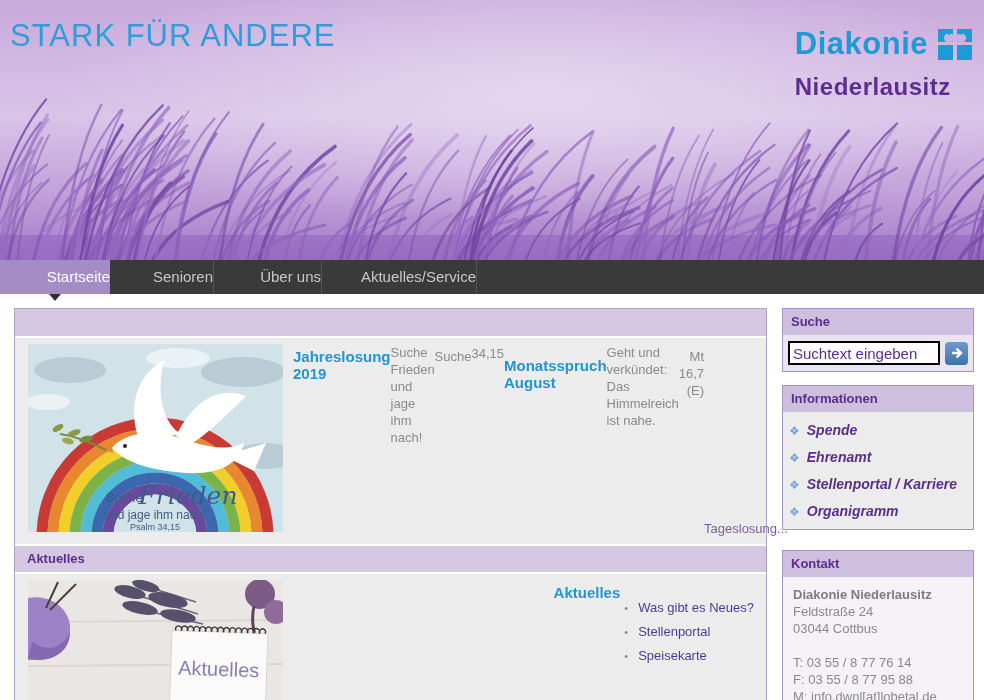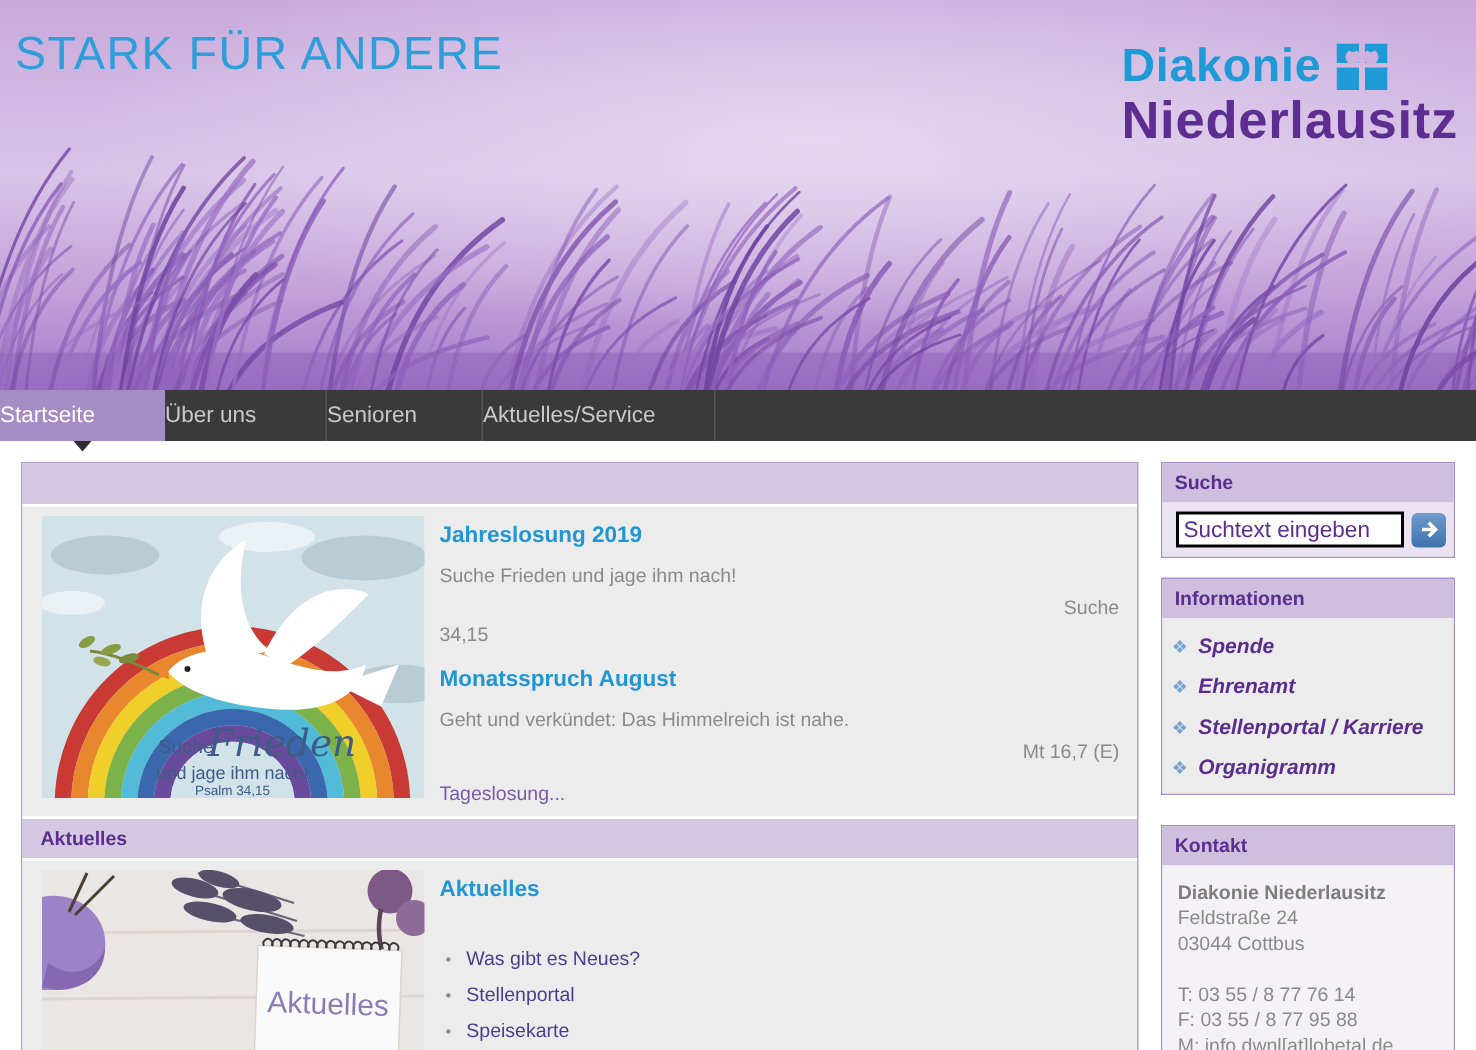--- a/index.html
+++ b/index.html
@@ -8,43 +8,43 @@
   .page { position:relative; width:984px; height:700px; overflow:hidden; background:#ffffff; }
 
   
   .hero { position:relative; width:984px; height:260px; overflow:hidden; }
   .hero svg.grass { position:absolute; inset:0; display:block; }
   .tagline { position:absolute; left:10px; top:18px; font-size:31px; letter-spacing:1px;
              color:#2e9ed9; font-weight:400; }
   .logo { position:absolute; right:12px; top:28px; line-height:1.05; }
   .logo-row1 { display:flex; align-items:center; gap:10px; }
   .logo-diakonie { color:#1e9ad6; font-size:31px; font-weight:bold; letter-spacing:0.5px; }
-  .logo-nl { color:#5d2d91; font-size:35px; font-weight:bold; letter-spacing:0.5px; margin-top:2px; }
+  .logo-nl { color:#5d2d91; font-size:24px; font-weight:bold; letter-spacing:0.5px; margin-top:13px; }
   .kronenkreuz { display:block; }
 
   
   nav { position:relative; width:984px; height:34px; background:#3a3a3a; display:flex; }
-  .tab { position:relative; height:34px; line-height:34px; text-align:left; color:#c9c9c9;
+  .tab { position:relative; height:34px; line-height:34px; text-align:right; color:#c9c9c9;
          font-size:15px; cursor:pointer; border-right:1px solid #555; }
   .tab.active { background:#a58cc5; color:#ffffff; border-right:none; }
   .tab.active::after { content:""; position:absolute; left:50%; bottom:-7px; margin-left:-6px;
          border-left:6px solid transparent; border-right:6px solid transparent;
          border-top:7px solid #2d2d2d; z-index:5; }
 
   
   .layout { display:flex; margin-top:14px; padding:0 14px 0 14px; gap:15px; align-items:flex-start; }
   .content { width:753px; border:1px solid #b2a0c7; background:#ffffff; }
   .bar { background:#d5c8e3; height:26px; line-height:26px; padding-left:12px;
          font-size:13px; font-weight:bold; color:#5b2d8e; }
   .bar.empty { height:27px; }
   .gapline { height:2px; background:#ffffff; }
   .panel { background:#ececec; display:flex; padding:6px 12px 8px 13px; }
   .panel .imgwrap { flex:0 0 255px; margin-right:10px; }
   .panel .imgwrap svg { display:block; }
-  .textcol { flex:1; display:flex; flex-direction:column; font-size:13px; color:#8a8a8a; }
+  .textcol { flex:1; display:flex; flex-direction:row; font-size:13px; color:#8a8a8a;justify-content:flex-end; }
   .textcol h2 { font-size:15px; color:#2196d3; font-weight:bold; margin:4px 0 10px 0; }
   .quote { line-height:17px; }
   .ref-right { text-align:right; line-height:17px; margin-top:4px; }
   .ref-left { line-height:17px; margin-top:1px; }
   .losung-text { height:192px; }
   .more-link { margin-top:auto; color:#7a5ba6; text-decoration:none; font-size:13px; cursor:pointer; }
   .news-list { list-style:none; margin-top:20px; }
   .news-list li { display:flex; align-items:baseline; margin-bottom:9px; }
   .news-list .dot { color:#8a8a8a; font-size:11px; margin-right:10px; margin-left:4px; }
   .news-list a { color:#4a3d8f; text-decoration:none; font-size:13px; cursor:pointer; }
@@ -339,22 +339,22 @@
           <circle cx="11" cy="3" r="2.6" fill="#1e9ad6"></circle>
           <circle cx="23" cy="3" r="2.6" fill="#1e9ad6"></circle>
         </svg>
       </div>
       <div class="logo-nl">Niederlausitz</div>
     </div>
   </header>
 
   <nav>
     <div class="tab active" style="width:110px">Startseite</div>
+    <div class="tab" style="width:104px">Senioren</div>
     <div class="tab" style="width:108px">Über uns</div>
-    <div class="tab" style="width:104px">Senioren</div>
     <div class="tab" style="width:155px">Aktuelles/Service</div>
   </nav>
 
   <div class="layout">
 
     <main class="content">
       <div class="bar empty"></div>
       <div class="gapline"></div>
 
       <section class="panel">

